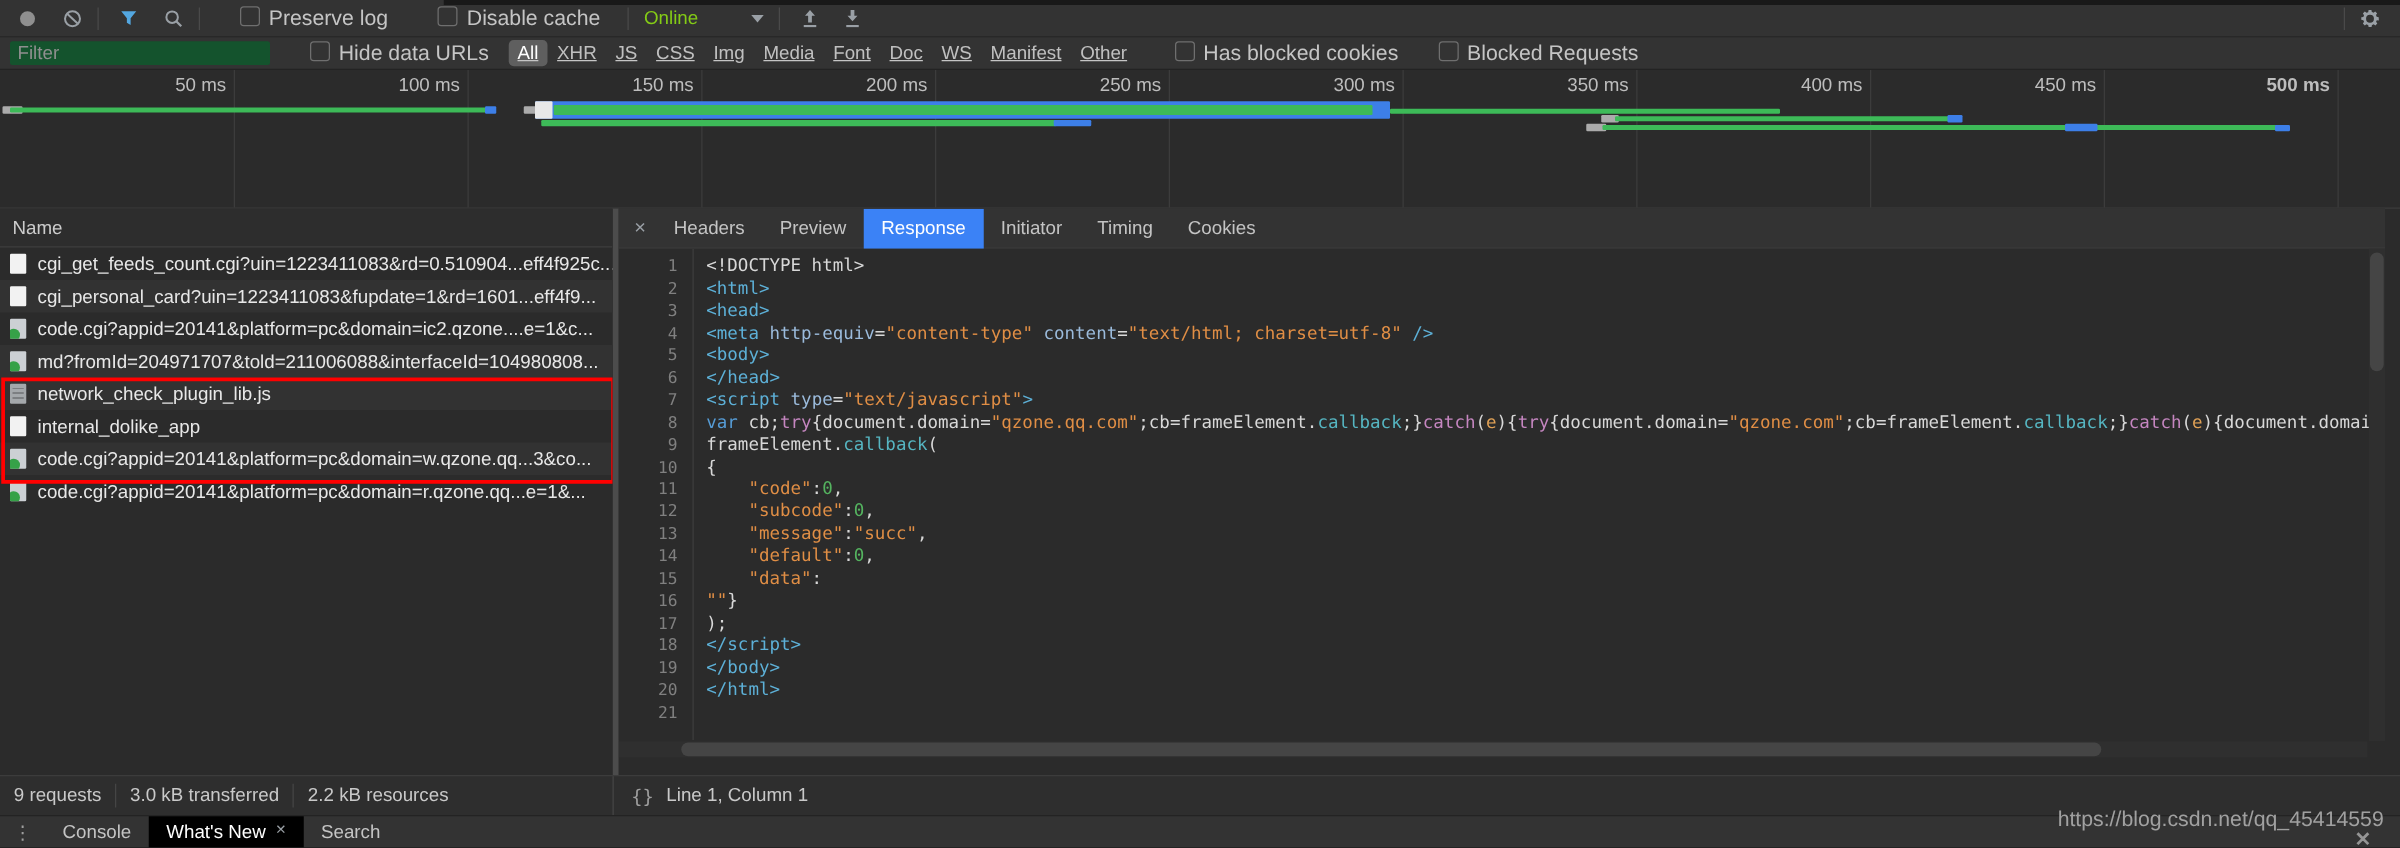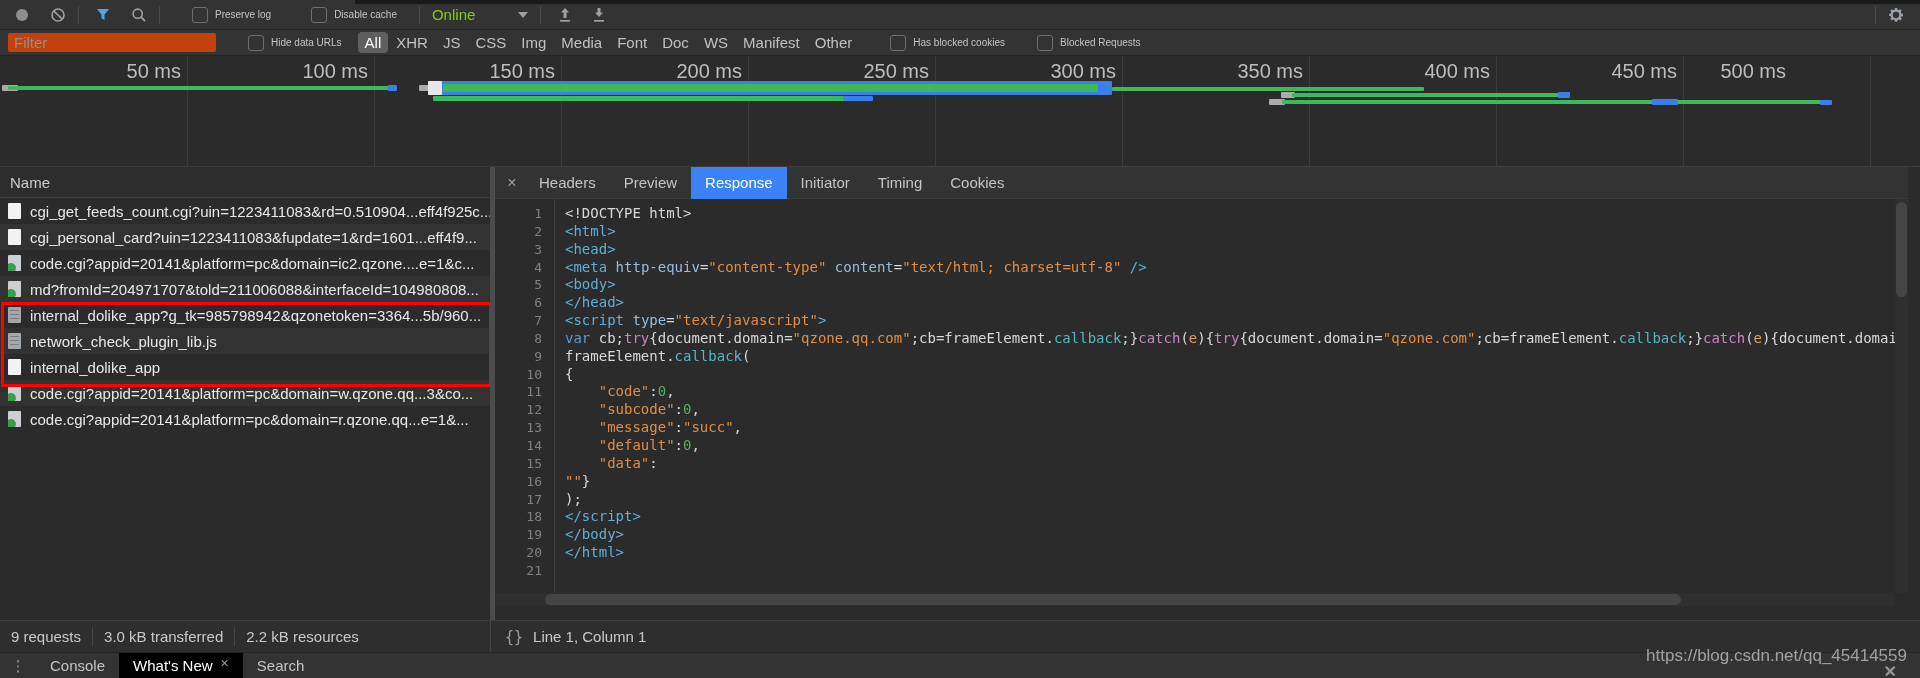--- a/index.html
+++ b/index.html
@@ -6,41 +6,41 @@
   .root{position:relative;width:1920px;height:678px;background:#2b2b2b;overflow:hidden;
         font-family:"Liberation Sans",sans-serif;color:#c5c5c5;-webkit-font-smoothing:antialiased;}
   .top-edge{position:absolute;left:355px;right:0;top:0;height:4px;background:#191919;z-index:5;}
 
   
   .toolbar{position:absolute;left:0;right:0;top:0;height:30px;background:#333;display:flex;align-items:center;
            border-bottom:1px solid #262626;box-sizing:border-box;}
   .icon-btn{display:flex;align-items:center;justify-content:center;width:28px;height:26px;flex:0 0 auto;}
   .dot{width:12px;height:12px;border-radius:50%;background:#8f8f8f;}
   .sep{width:1px;height:18px;background:#4a4a4a;margin:0 6px;flex:0 0 auto;}
-  .check{display:flex;align-items:center;font-size:10px;color:#c5c5c5;margin:0 10px;flex:0 0 auto;cursor:default;padding-left:16px;}
+  .check{display:flex;align-items:flex-start;font-size:17px;color:#c5c5c5;margin:0 10px;flex:0 0 auto;cursor:default;padding-left:16px;}
   .cb{width:14px;height:14px;border:1px solid #6f6f6f;border-radius:3px;margin-right:7px;background:transparent;flex:0 0 auto;}
   .select{display:flex;align-items:center;justify-content:space-between;width:96px;font-size:15px;color:#84cc16;margin:0 6px;flex:0 0 auto;}
   .caret{width:0;height:0;border-left:5px solid transparent;border-right:5px solid transparent;border-top:6px solid #9aa0a6;}
   .flex1{flex:1;}
   .gear{margin-right:10px;}
 
   
   .filterbar{position:absolute;left:0;right:0;top:30px;height:26px;background:#333;display:flex;align-items:center;
              border-bottom:1px solid #232323;box-sizing:border-box;}
-  .finput{width:196px;height:19px;margin-left:8px;background:#c2410c;border:none;outline:none;color:#ccc;
+  .finput{width:196px;height:19px;margin-left:8px;background:#14532d;border:none;outline:none;color:#ccc;
           font-size:15px;font-family:"Liberation Sans",sans-serif;padding:0 6px;border-radius:2px;flex:0 0 auto;}
   .finput::placeholder{color:#8f8f8f;}
-  .ftypes{display:flex;align-items:flex-start;margin-left:6px;flex:0 0 auto;}
+  .ftypes{display:flex;align-items:flex-start;margin-left:6px;flex:0 0 auto;text-decoration:underline;}
   .ftype{font-size:15px;color:#c0c0c0;padding:2px 7px;margin-right:1px;border-radius:4px;}
   .ftype.sel{background:#5f5f5f;color:#fff;}
 
   
   .overview{position:absolute;left:0;right:0;top:56px;height:111px;background:#2b2b2b;border-bottom:1px solid #3c3c3c;box-sizing:border-box;}
   .gridline{position:absolute;top:0;bottom:0;width:1px;background:#3c3c3c;}
-  .tlabel{position:absolute;top:4px;font-size:20px;color:#bdbdbd;text-align:right;width:90px;}
+  .tlabel{position:absolute;top:4px;font-size:15px;color:#bdbdbd;text-align:right;width:90px;}
   .bar{position:absolute;border-radius:1px;}
   .bar.green{background:#3dba58;}
   .bar.blue{background:#3d7fe8;}
   .bar.gray{background:#ababab;}
   .bar.white{background:#e8e8e8;}
   .bar.big{background:#3d7fe8;}
 
   
   .main{position:absolute;left:0;right:12px;top:167px;height:453px;display:flex;}
   .left{position:relative;width:490px;flex:0 0 auto;background:#2b2b2b;overflow:hidden;}
@@ -214,21 +214,21 @@
       <div class="tlabel" style="left: 839px;">250 ms</div>
       <div class="gridline" style="left: 1122px;"></div>
       <div class="tlabel" style="left: 1026px;">300 ms</div>
       <div class="gridline" style="left: 1309px;"></div>
       <div class="tlabel" style="left: 1213px;">350 ms</div>
       <div class="gridline" style="left: 1496px;"></div>
       <div class="tlabel" style="left: 1400px;">400 ms</div>
       <div class="gridline" style="left: 1683px;"></div>
       <div class="tlabel" style="left: 1587px;">450 ms</div>
       <div class="gridline" style="left: 1870px;"></div>
-      <div class="tlabel" style="left: 1696px;">500 ms</div>
+      <div class="tlabel" style="left: 1774px; font-weight: bold;">500 ms</div>
       <div class="bar gray" style="left: 2px; top: 29px; width: 16px; height: 6px;"></div>
       <div class="bar green" style="left: 8px; top: 30px; width: 383px; height: 4px;"></div>
       <div class="bar blue" style="left: 388px; top: 29px; width: 9px; height: 6px;"></div>
       <div class="bar gray" style="left: 419px; top: 29px; width: 14px; height: 6px;"></div>
       <div class="bar green" style="left: 429px; top: 30px; width: 128px; height: 4px;"></div>
       <div class="bar big" style="left: 428px; top: 25px; width: 684px; height: 14px;"></div>
       <div class="bar green" style="left: 443px; top: 28px; width: 655px; height: 8px;"></div>
       <div class="bar white" style="left: 428px; top: 25px; width: 14px; height: 14px;"></div>
       <div class="bar green" style="left: 433px; top: 40px; width: 412px; height: 5px;"></div>
       <div class="bar blue" style="left: 843px; top: 40px; width: 30px; height: 5px;"></div>
@@ -254,24 +254,20 @@
             <span class="ric doc"></span>
             <span style="overflow: hidden; white-space: nowrap;">cgi_personal_card?uin=1223411083&amp;fupdate=1&amp;rd=1601...eff4f9...</span>
           </div>
           <div class="req-row">
             <span class="ric script"></span>
             <span style="overflow: hidden; white-space: nowrap;">code.cgi?appid=20141&amp;platform=pc&amp;domain=ic2.qzone....e=1&amp;c...</span>
           </div>
           <div class="req-row alt">
             <span class="ric script"></span>
             <span style="overflow: hidden; white-space: nowrap;">md?fromId=204971707&amp;told=211006088&amp;interfaceId=104980808...</span>
-          </div>
-          <div class="req-row">
-            <span class="ric text"></span>
-            <span style="overflow: hidden; white-space: nowrap;">internal_dolike_app?g_tk=985798942&amp;qzonetoken=3364...5b/960...</span>
           </div>
           <div class="req-row alt">
             <span class="ric text"></span>
             <span style="overflow: hidden; white-space: nowrap;">network_check_plugin_lib.js</span>
           </div>
           <div class="req-row">
             <span class="ric doc"></span>
             <span style="overflow: hidden; white-space: nowrap;">internal_dolike_app</span>
           </div>
           <div class="req-row alt">

